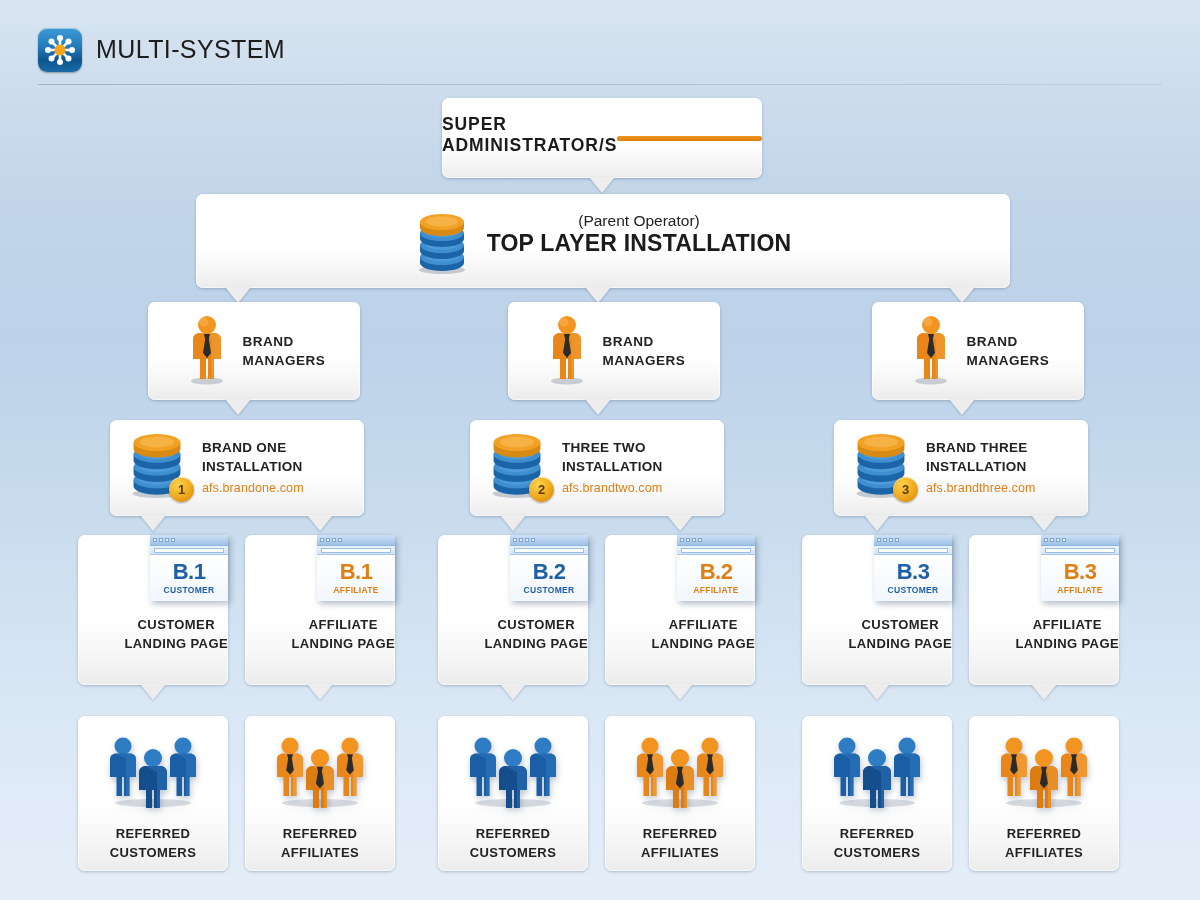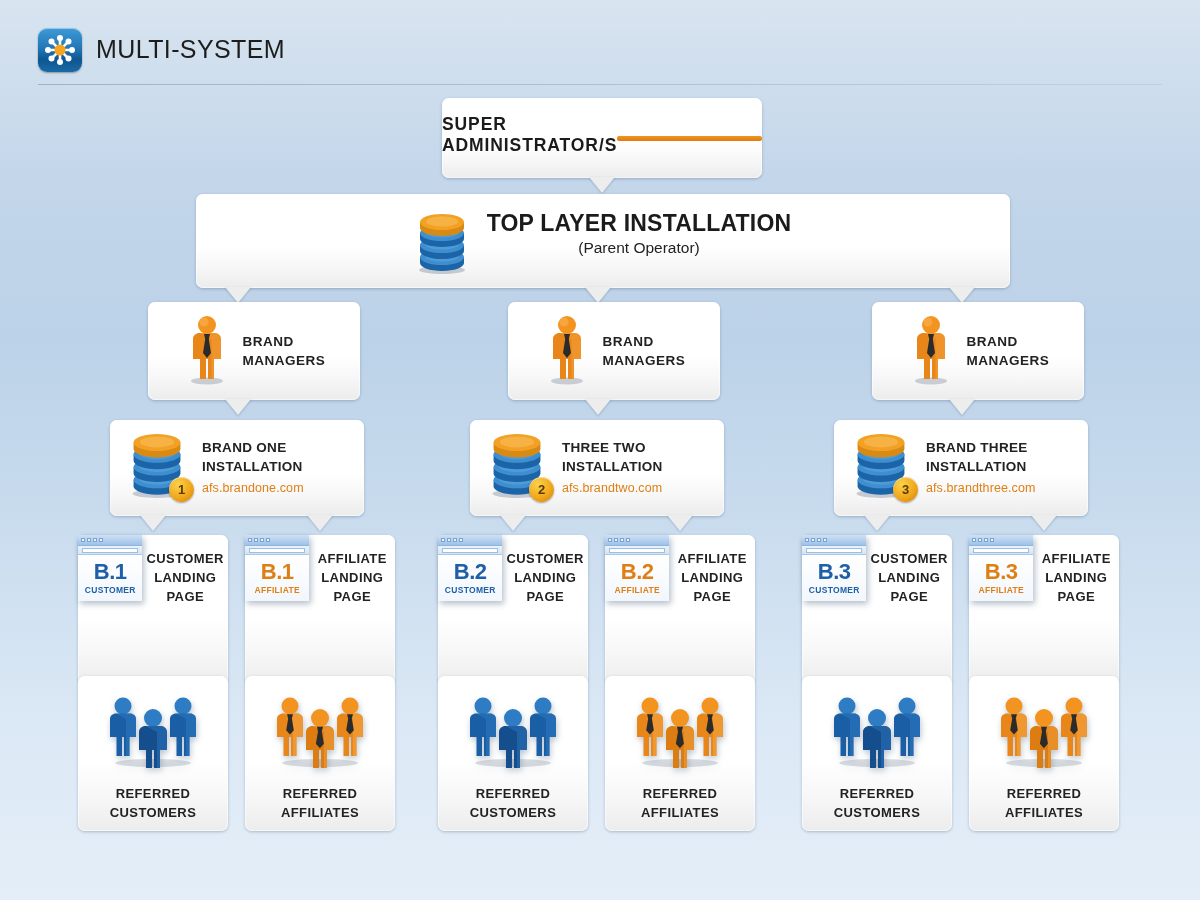--- a/index.html
+++ b/index.html
@@ -139,22 +139,22 @@
     font-size: 13.5px; font-weight: bold; letter-spacing: .3px; color: #222;
   }
   .bi-url {
     font-size: 12.5px; color: #e07f14; margin-top: 3px; letter-spacing: .1px;
   }
 
   
   .lp-card { top: 535px; width: 150px; height: 150px; }
   .lp-inner {
     position: absolute; inset: 0;
-    display: flex; flex-direction: row;
-    align-items: flex-start; justify-content: flex-start;
+    display: flex; flex-direction: column;
+    align-items: flex-end; justify-content: flex-start;
   }
   .lp-label {
     margin-top: 14px;
     font-size: 13px; font-weight: bold; letter-spacing: .4px;
     color: #222; line-height: 19px; text-align: center;
   }
 
   
   .browser {
     position: relative; width: 78px; height: 66px;
@@ -190,21 +190,21 @@
     background: linear-gradient(to bottom, #ffffff, #f2f7fd);
     display: flex; flex-direction: column;
     align-items: center; justify-content: center;
   }
   .browser-big { font-size: 22px; font-weight: bold; letter-spacing: -.5px; line-height: 22px; }
   .browser-small { font-size: 8.5px; font-weight: bold; letter-spacing: .3px; margin-top: 2px; }
   .tone-customer .browser-big, .tone-customer .browser-small { color: #1e5fa8; }
   .tone-affiliate .browser-big, .tone-affiliate .browser-small { color: #df7e13; }
 
   
-  .rf-card { top: 676px; width: 150px; height: 155px; }
+  .rf-card { top: 716px; width: 150px; height: 155px; }
   .rf-inner {
     position: absolute; inset: 0;
     display: flex; flex-direction: column;
     align-items: center; justify-content: flex-start;
     padding-top: 16px;
   }
   .rf-label {
     margin-top: 16px;
     font-size: 13px; font-weight: bold; letter-spacing: .4px;
     color: #222; line-height: 19px; text-align: center;
@@ -271,22 +271,22 @@
         <path d="M5 20v6c0 4.4 9.9 8 22 8s22-3.6 22-8v-6z" fill="#1b64a8"></path>
         <ellipse cx="27" cy="20" rx="22" ry="8" fill="#3f8fd0"></ellipse>
         <ellipse cx="27" cy="19" rx="17" ry="5.6" fill="#5ba6de" opacity=".55"></ellipse>
 
         <path d="M5 9v6c0 4.4 9.9 8 22 8s22-3.6 22-8V9z" fill="#d88a12"></path>
         <ellipse cx="27" cy="9" rx="22" ry="8" fill="#f2a125"></ellipse>
         <ellipse cx="27" cy="8.4" rx="16" ry="5.2" fill="#f7bb55" opacity=".65"></ellipse>
       </svg>
     </div>
     <div id="top-layer-text">
+      <div id="top-layer-sub">(Parent Operator)</div>
       <div id="top-layer-title">TOP LAYER INSTALLATION</div>
-      <div id="top-layer-sub">(Parent Operator)</div>
     </div>
   </div>
 </div>
 <div class="tail" style="left:225px; top:287px;"></div>
 <div class="tail" style="left:585px; top:287px;"></div>
 <div class="tail" style="left:949px; top:287px;"></div>
 
 <div class="card bm-card" style="left:148px;">
   <div class="bm-inner">
     <div class="bm-person">

